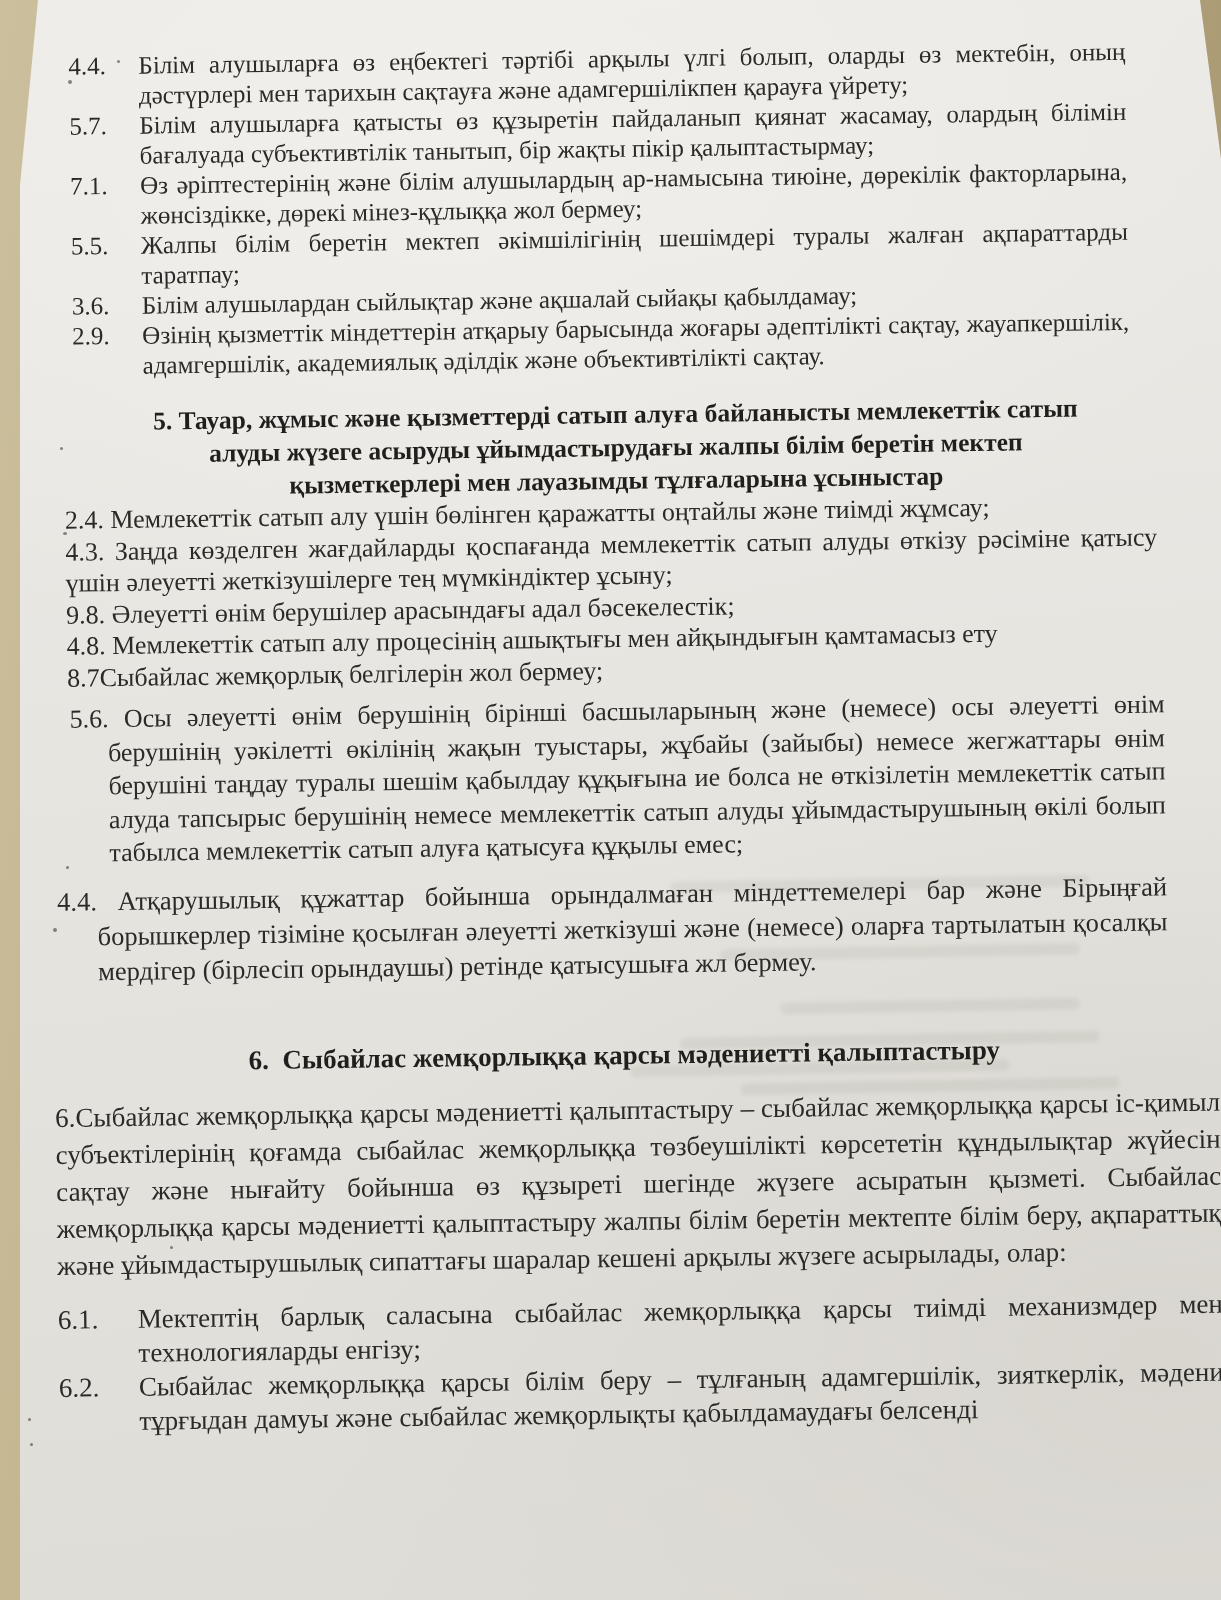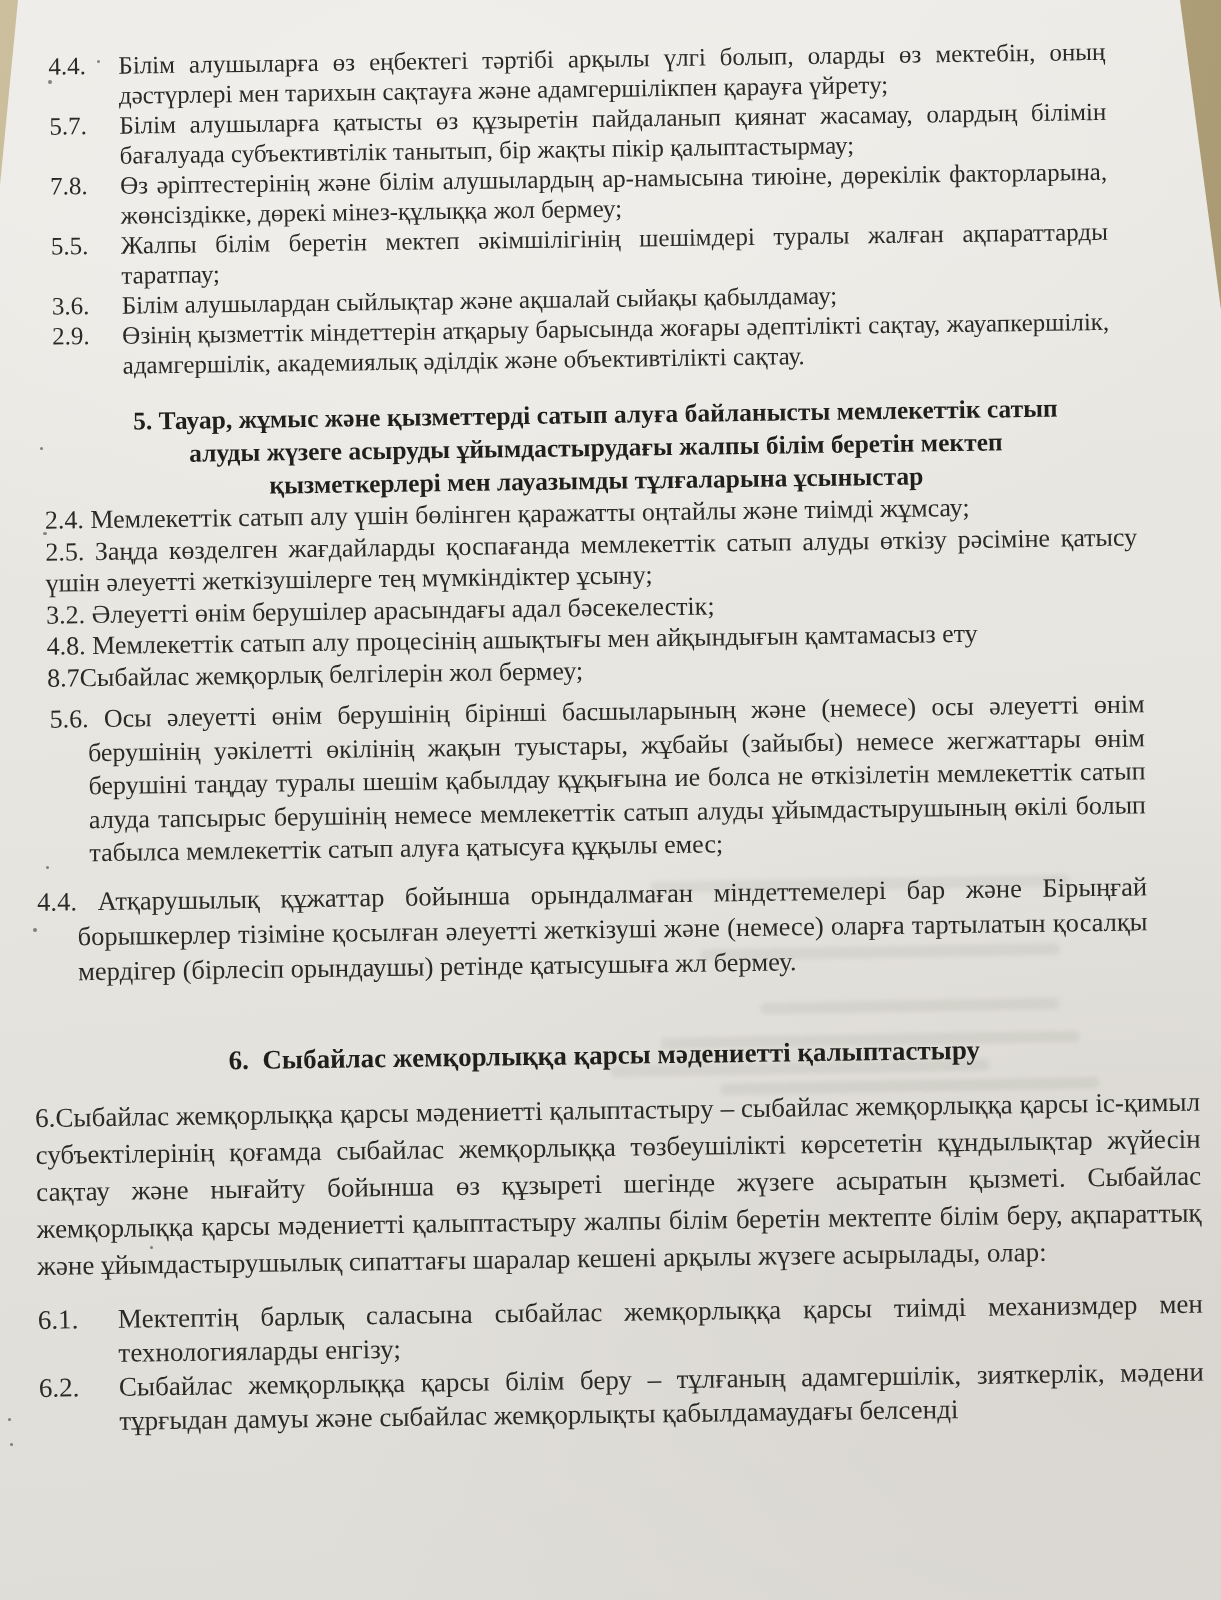--- a/index.html
+++ b/index.html
@@ -10,20 +10,21 @@
   }
   
   .paper{
     position:absolute;inset:0;
     clip-path:polygon(18px 0,1180px 0,1221px 310px,1221px 1600px,0 1600px,0 185px);
     background:
       radial-gradient(1400px 900px at 35% 8%,#f1efeb 0%,rgba(241,239,235,0) 60%),
       radial-gradient(1600px 1100px at 95% 85%,#d8d6cf 0%,rgba(216,214,207,0) 55%),
       linear-gradient(175deg,#edebe7 0%,#e7e5e0 45%,#dedcd6 100%);
     filter:drop-shadow(-4px 3px 5px rgba(88,76,48,.5));
+    margin-left:20px;
   }
   
   .content{
     position:absolute;left:30px;top:44px;width:1140px;
     transform:rotate(-0.8deg);transform-origin:570px 700px;
     color:#2b2a28;
   }
   .s4-item{display:flex;padding:0 55px 0 28px;font-size:25px;line-height:30px;text-align:justify;}
   .s4-item .num{flex:0 0 70px;}
   .s4-item .txt{flex:1;}
@@ -69,43 +70,43 @@
     <div>
       <div class="s4-item">
         <span class="num">4.4.</span>
         <div class="txt">Білім алушыларға өз еңбектегі тәртібі арқылы үлгі болып, оларды өз мектебін, оның дәстүрлері мен тарихын сақтауға және адамгершілікпен қарауға үйрету;</div>
       </div>
       <div class="s4-item">
         <span class="num">5.7.</span>
         <div class="txt">Білім алушыларға қатысты өз құзыретін пайдаланып қиянат жасамау, олардың білімін бағалуада субъективтілік танытып, бір жақты пікір қалыптастырмау;</div>
       </div>
       <div class="s4-item">
-        <span class="num">7.8.</span>
+        <span class="num">7.1.</span>
         <div class="txt">Өз әріптестерінің және білім алушылардың ар-намысына тиюіне, дөрекілік факторларына, жөнсіздікке, дөрекі мінез-құлыққа жол бермеу;</div>
       </div>
       <div class="s4-item">
         <span class="num">5.5.</span>
         <div class="txt">Жалпы білім беретін мектеп әкімшілігінің шешімдері туралы жалған ақпараттарды таратпау;</div>
       </div>
       <div class="s4-item">
         <span class="num">3.6.</span>
         <div class="txt">Білім алушылардан сыйлықтар және ақшалай сыйақы қабылдамау;</div>
       </div>
       <div class="s4-item">
         <span class="num">2.9.</span>
         <div class="txt">Өзінің қызметтік міндеттерін атқарыу барысында жоғары әдептілікті сақтау, жауапкершілік, адамгершілік, академиялық әділдік және объективтілікті сақтау.</div>
       </div>
     </div>
 
     <div class="h5">5. Тауар, жұмыс және қызметтерді сатып алуға байланысты мемлекеттік сатып алуды жүзеге асыруды ұйымдастырудағы жалпы білім беретін мектеп қызметкерлері мен лауазымды тұлғаларына ұсыныстар</div>
 
     <div>
       <div class="s5-item"><span class="num">2.4. </span><span>Мемлекеттік сатып алу үшін бөлінген қаражатты оңтайлы және тиімді жұмсау;</span></div>
-      <div class="s5-item"><span class="num">2.5. </span><span>Заңда көзделген жағдайларды қоспағанда мемлекеттік сатып алуды өткізу рәсіміне қатысу үшін әлеуетті жеткізушілерге тең мүмкіндіктер ұсыну;</span></div>
-      <div class="s5-item"><span class="num">3.2. </span><span>Әлеуетті өнім берушілер арасындағы адал бәсекелестік;</span></div>
+      <div class="s5-item"><span class="num">4.3. </span><span>Заңда көзделген жағдайларды қоспағанда мемлекеттік сатып алуды өткізу рәсіміне қатысу үшін әлеуетті жеткізушілерге тең мүмкіндіктер ұсыну;</span></div>
+      <div class="s5-item"><span class="num">9.8. </span><span>Әлеуетті өнім берушілер арасындағы адал бәсекелестік;</span></div>
       <div class="s5-item"><span class="num">4.8. </span><span>Мемлекеттік сатып алу процесінің ашықтығы мен айқындығын қамтамасыз ету</span></div>
       <div class="s5-item"><span class="num">8.7</span><span>Сыбайлас жемқорлық белгілерін жол бермеу;</span></div>
     </div>
 
     <div class="s56"><span class="num">5.6. </span><span>Осы әлеуетті өнім берушінің бірінші басшыларының және (немесе) осы әлеуетті өнім берушінің уәкілетті өкілінің жақын туыстары, жұбайы (зайыбы) немесе жегжаттары өнім берушіні таңдау туралы шешім қабылдау құқығына ие болса не өткізілетін мемлекеттік сатып алуда тапсырыс берушінің немесе мемлекеттік сатып алуды ұйымдастырушының өкілі болып табылса мемлекеттік сатып алуға қатысуға құқылы емес;</span></div>
 
     <div class="s57"><span class="num">4.4. </span><span>Атқарушылық құжаттар бойынша орындалмаған міндеттемелері бар және Бірыңғай борышкерлер тізіміне қосылған әлеуетті жеткізуші және (немесе) оларға тартылатын қосалқы мердігер (бірлесіп орындаушы) ретінде қатысушыға жл бермеу.</span></div>
 
     <div class="h6">6.&nbsp; Сыбайлас жемқорлыққа қарсы мәдениетті қалыптастыру</div>
 

